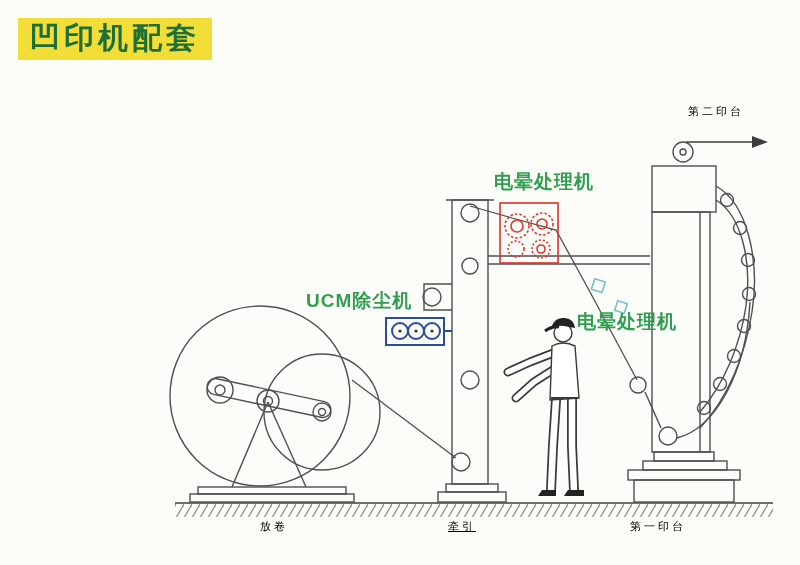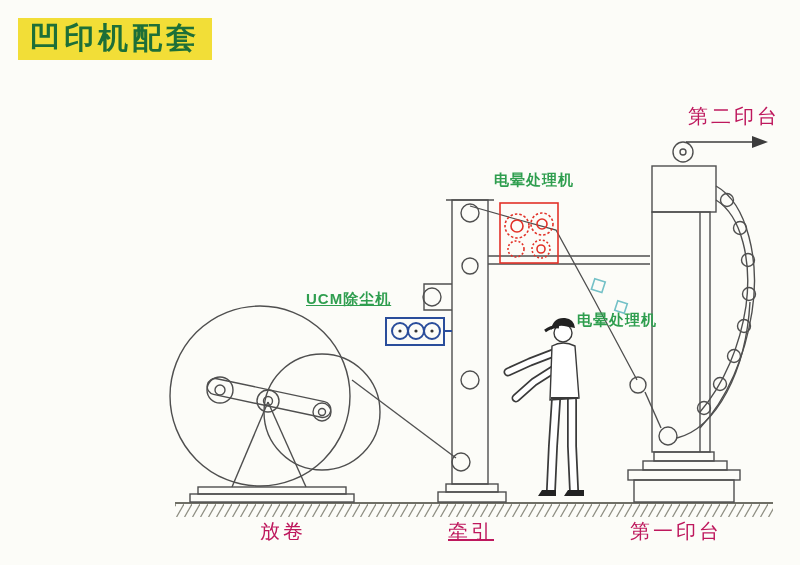--- a/index.html
+++ b/index.html
@@ -6,22 +6,22 @@
   html,body { width:800px; height:565px; }
   body { font-family:"Liberation Sans", sans-serif; background:#eceae4; }
   .stage { position:relative; width:800px; height:565px; background:#fcfcf8; overflow:hidden; }
   .title {
     position:absolute; left:18px; top:18px;
     background:#f2de37; color:#1d6f38;
     font-size:30px; font-weight:bold; letter-spacing:4px;
     padding:3px 12px 6px 12px; line-height:1.1;text-align:center;
   }
   .lbl { position:absolute; white-space:nowrap; line-height:1; }
-  .lbl.green { color:#2f9e4f; font-size:15px; font-weight:bold; letter-spacing:1px; }
-  .lbl.dark  { color:#be185d; font-size:20px; letter-spacing:3px; }
+  .lbl.green { color:#2f9e4f; font-size:19px; font-weight:bold; letter-spacing:1px; }
+  .lbl.dark  { color:#000000; font-size:11px; letter-spacing:3px; }
   svg.art { position:absolute; left:0; top:0; }
 </style>
 </head>
 <body>
 
 <div class="stage">
 
   <svg class="art" width="800" height="565" viewBox="0 0 800 565">
     <defs>
       <pattern id="hatch" width="8" height="14" patternUnits="userSpaceOnUse">
@@ -149,21 +149,21 @@
       <polygon points="768,142 752,136 752,148" fill="#3c3c3c"></polygon>
     </g>
   </svg>
 
   <div class="title">凹印机配套</div>
 
   <span class="lbl dark" style="left:688px; top:106px;">第二印台</span>
 
   <span class="lbl green" style="left:494px; top:172px;">电晕处理机</span>
 
-  <span class="lbl green" style="left:306px; top:291px;text-decoration:underline;">UCM除尘机</span>
+  <span class="lbl green" style="left:306px; top:291px;">UCM除尘机</span>
 
   <span class="lbl green" style="left:577px; top:312px;">电晕处理机</span>
 
   <span class="lbl dark" style="left:260px; top:521px;">放卷</span>
 
   <span class="lbl dark" style="left:448px; top:521px;text-decoration:underline;">牵引</span>
 
   <span class="lbl dark" style="left:630px; top:521px;text-align:center;">第一印台</span>
 
 </div>

